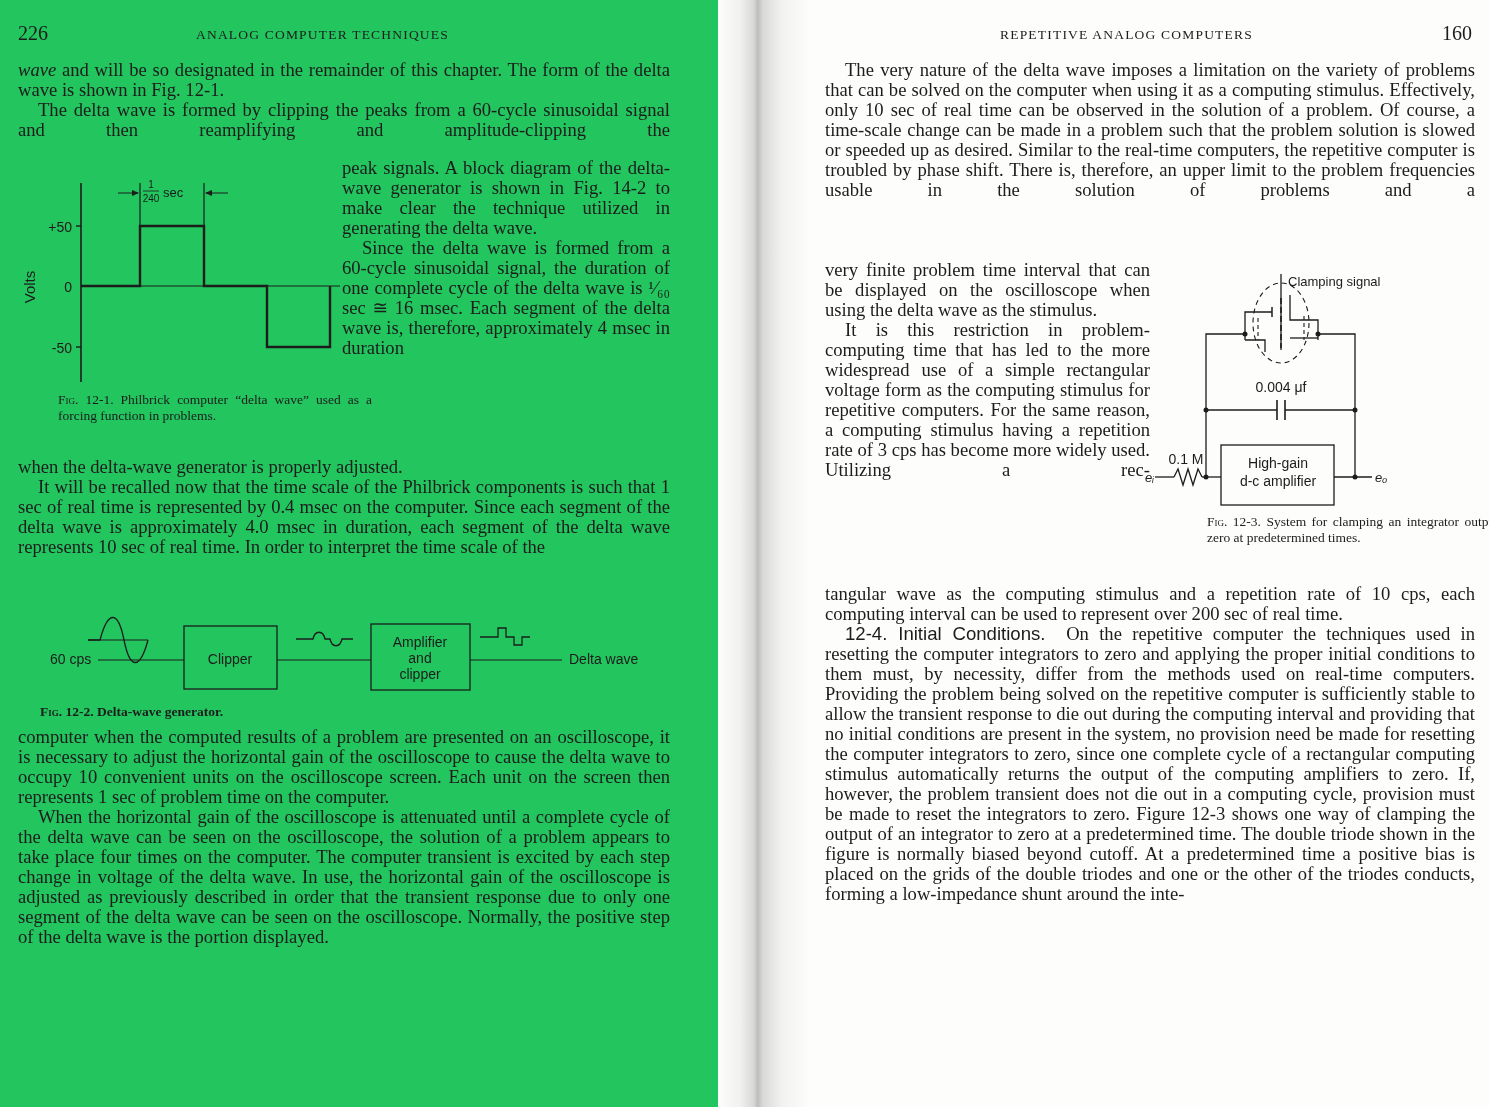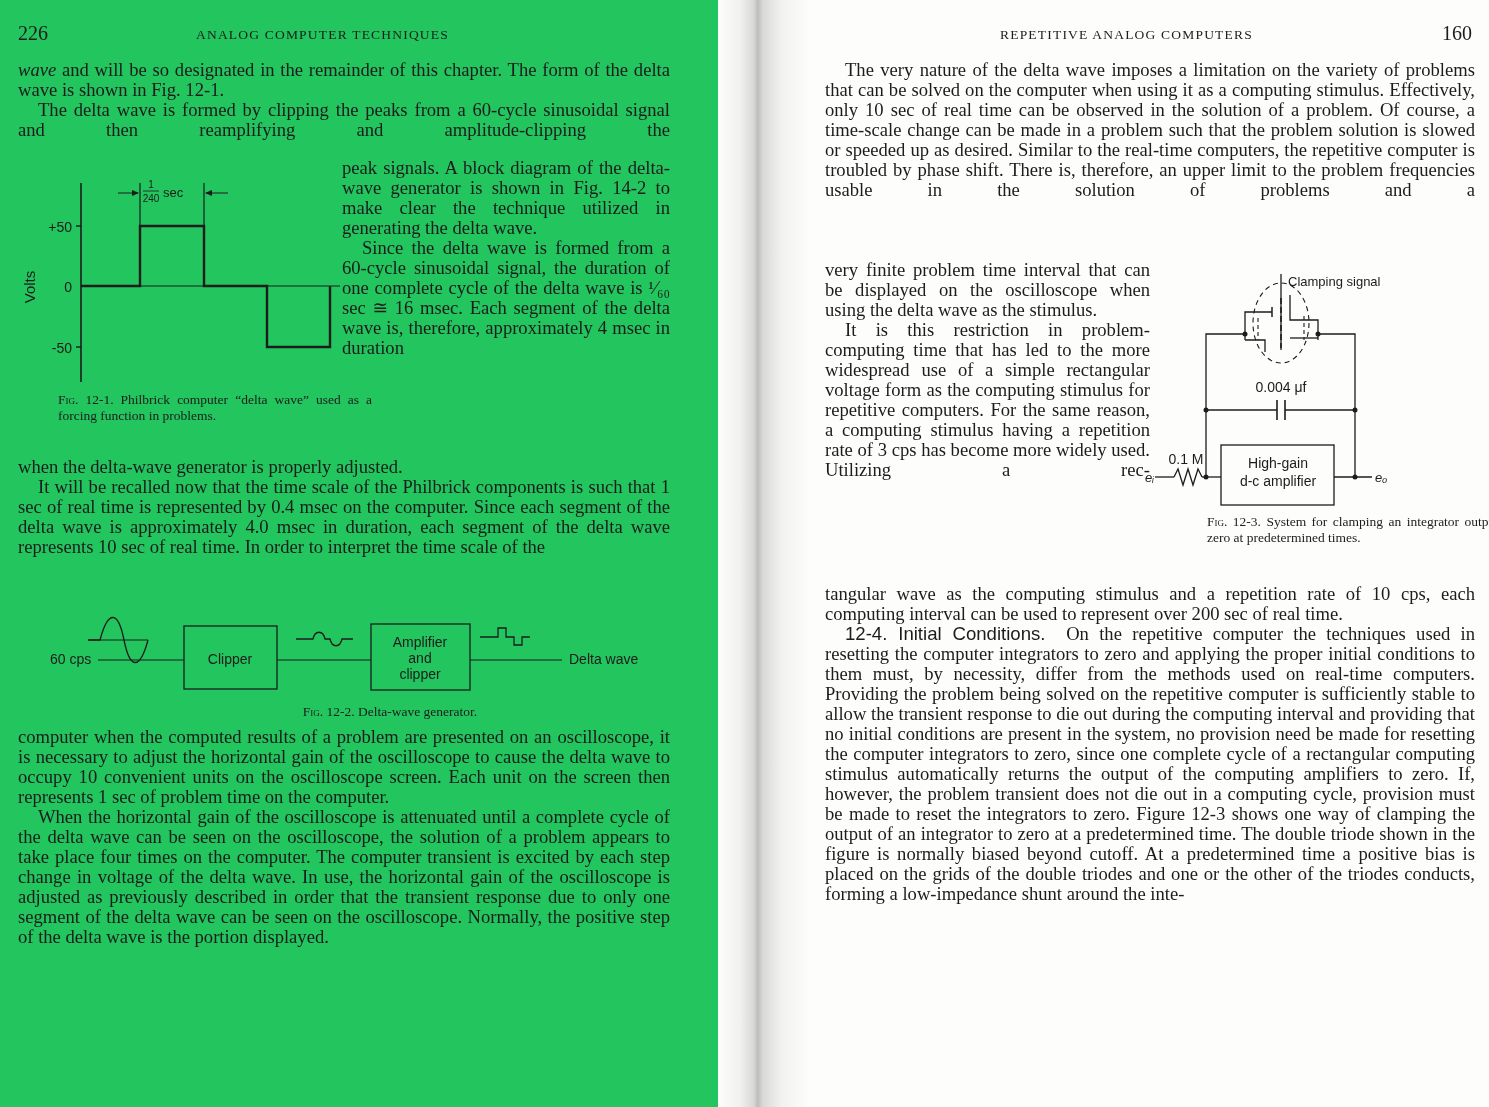--- a/index.html
+++ b/index.html
@@ -87,21 +87,21 @@
     <path d="M296,39 L313,39 C315,30 323,30 325,39 L330,39 C332,48 340,48 342,39 L353,39" fill="none" stroke="#1c1c1c" stroke-width="1.3"></path>
     <rect x="371" y="24" width="99" height="66" fill="none" stroke="#1c1c1c" stroke-width="1.3"></rect>
     <text x="420" y="47" font-size="14" text-anchor="middle">Amplifier</text>
     <text x="420" y="63" font-size="14" text-anchor="middle">and</text>
     <text x="420" y="79" font-size="14" text-anchor="middle">clipper</text>
     <line x1="470" y1="60" x2="562" y2="60" stroke="#1c1c1c" stroke-width="1.2"></line>
 
     <path d="M480,37 L498,37 L498,28 L506,28 L506,37 L514,37 L514,45 L522,45 L522,37 L530,37" fill="none" stroke="#1c1c1c" stroke-width="1.3"></path>
     <text x="569" y="64" font-size="14">Delta wave</text>
   </svg>
-  <div class="cap" style="left:0;top:704px;width:700px;text-align:center;">
+  <div class="cap" style="left:0;top:704px;width:700px;font-weight:bold;">
     <span class="fig">Fig. 12-2.</span>
     <span>Delta-wave generator.</span>
   </div>
 
   <div class="txt" style="left:18px;top:727px;width:652px;">
     <p>computer when the computed results of a problem are presented on an oscilloscope, it is necessary to adjust the horizontal gain of the oscilloscope to cause the delta wave to occupy 10 convenient units on the oscilloscope screen. Each unit on the screen then represents 1 sec of problem time on the computer.</p>
     <p class="ind">When the horizontal gain of the oscilloscope is attenuated until a complete cycle of the delta wave can be seen on the oscilloscope, the solution of a problem appears to take place four times on the computer. The computer transient is excited by each step change in voltage of the delta wave. In use, the horizontal gain of the oscilloscope is adjusted as previously described in order that the transient response due to only one segment of the delta wave can be seen on the oscilloscope. Normally, the positive step of the delta wave is the portion displayed.</p>
   </div>
 </div>
 

